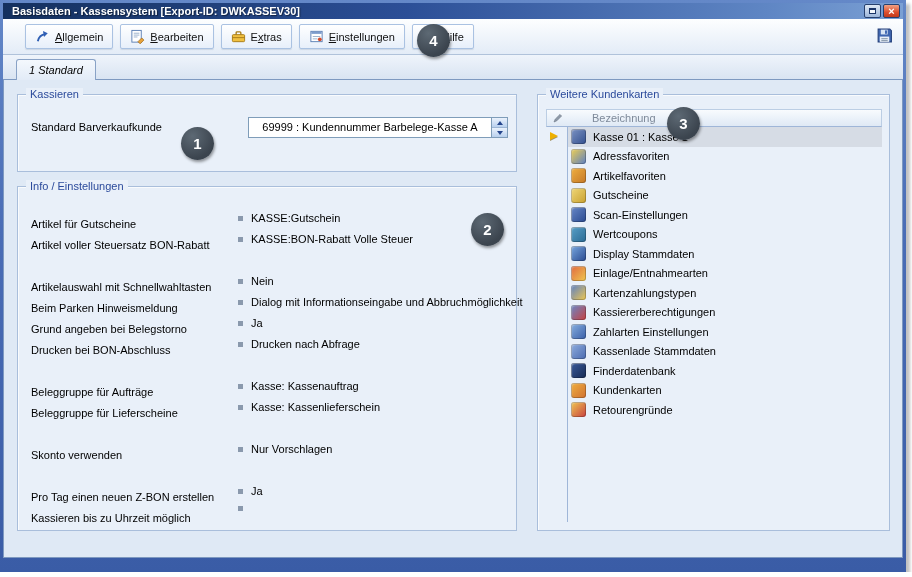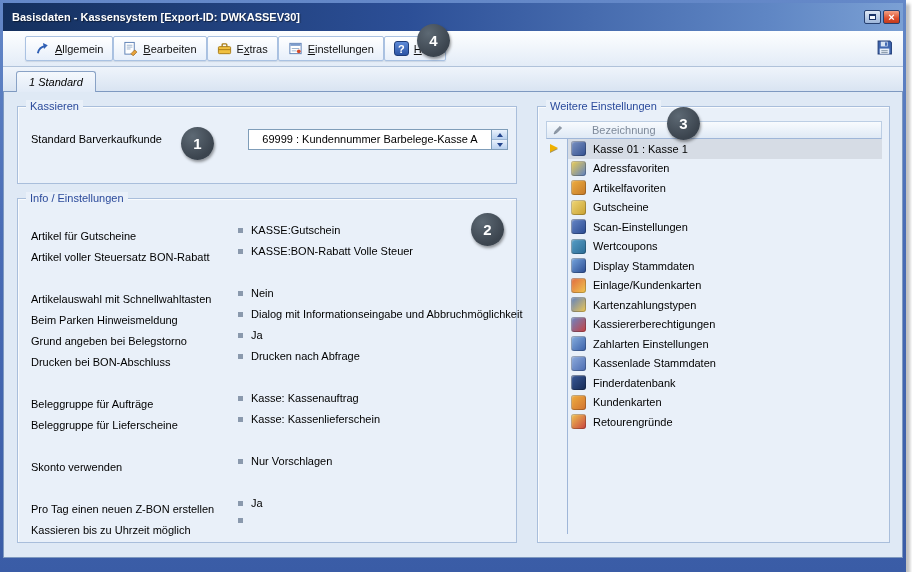--- a/index.html
+++ b/index.html
@@ -17,21 +17,21 @@
     margin: 0;
     background: linear-gradient(180deg, #6488c8 0%, #4a6db6 40%, #3a5ca6 100%);
     padding: 3px 3px 14px 3px;
     display: flex;
     flex-direction: column;
     box-shadow: 4px 4px 3px rgba(120,120,120,0.45);
     overflow: hidden;
   }
   
   .titlebar {
-    height: 28px;
+    height: 16px;
     background: linear-gradient(to right, #14305e 0%, #2c4f97 45%, #5f86c4 85%, #7ba0d4 100%);
     display: flex; align-items: center;
     padding: 0 3px 0 9px;
     flex: 0 0 auto;
   }
   .titlebar .title-text {
     color: #fff; font-weight: bold; font-size: 11px;
     flex: 1; white-space: nowrap; overflow: hidden;
     text-shadow: 1px 1px 1px rgba(0,0,0,0.5);
   }
@@ -43,21 +43,21 @@
   .winbtn.max { background: linear-gradient(#dfe8f5, #9db6da); }
   .winbtn.max .max-glyph { width: 7px; height: 6px; border: 1px solid #1a3468; border-top-width: 2px; background: #f4f8fd; }
   .winbtn.close { background: linear-gradient(#f2a184, #dd4f2e 60%, #c23a1c); color: #fff; font-weight: bold; font-size: 11px; line-height: 1; }
   
   .toolbar {
     height: 36px;
     background: linear-gradient(#fdfeff, #e3ecf7);
     border-bottom: 1px solid #b0c2da;
     display: flex; align-items: center;
     padding: 0 8px 0 22px;
-    gap: 0;
+    gap: 7px;
     flex: 0 0 auto;
   }
   .tb-btn {
     height: 25px;
     border: 1px solid #aac2e2; border-radius: 2px;
     background: linear-gradient(#ffffff, #e7effa);
     display: flex; align-items: center;
     padding: 0 9px; gap: 5px;
     font-size: 11px; color: #101010;
     box-shadow: 0 1px 1px rgba(120,140,170,0.25);
@@ -360,21 +360,21 @@
           <span class="lbl">Kassieren bis zu Uhrzeit möglich</span>
           <span class="val">
               <span class="bullet"></span>
               <span></span>
             </span>
         </div>
       </div>
     </div>
 
     <div class="group g-weitere">
-      <span class="group-title">Weitere Einstellungen</span>
+      <span class="group-title">Weitere Kundenkarten</span>
       <div class="grid">
         <div class="grid-header">
           <span class="hdr-gutter">
             <svg viewBox="0 0 10 10" width="10" height="10">
                 <path d="M1 9 L2.2 6.2 L7 1.4 L8.6 3 L3.8 7.8 Z" fill="#8f9aa8" stroke="#6a7684" stroke-width="0.6"></path>
               </svg>
           </span>
           <span class="hdr-label">Bezeichnung</span>
         </div>
         <div class="grid-body">
@@ -410,21 +410,21 @@
             <span class="li-label">Wertcoupons</span>
           </div>
           <div class="grid-row">
 
             <span class="li-icon" style="background: linear-gradient(135deg, rgb(120, 168, 224), rgb(42, 74, 144));"></span>
             <span class="li-label">Display Stammdaten</span>
           </div>
           <div class="grid-row">
 
             <span class="li-icon" style="background: linear-gradient(135deg, rgb(224, 104, 64), rgb(240, 200, 80));"></span>
-            <span class="li-label">Einlage/Kundenkarten</span>
+            <span class="li-label">Einlage/Entnahmearten</span>
           </div>
           <div class="grid-row">
 
             <span class="li-icon" style="background: linear-gradient(135deg, rgb(91, 127, 196), rgb(240, 200, 80));"></span>
             <span class="li-label">Kartenzahlungstypen</span>
           </div>
           <div class="grid-row">
 
             <span class="li-icon" style="background: linear-gradient(135deg, rgb(104, 136, 200), rgb(200, 64, 64));"></span>
             <span class="li-label">Kassiererberechtigungen</span>

